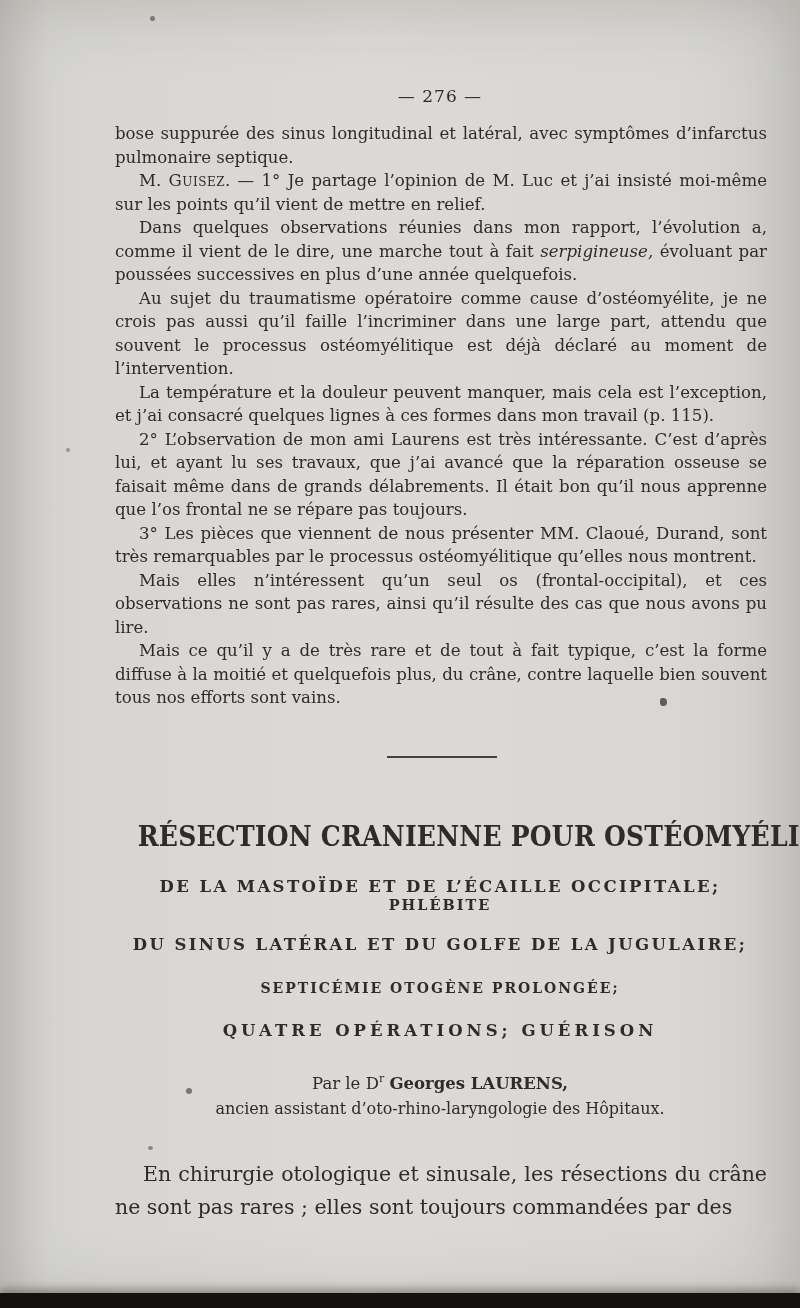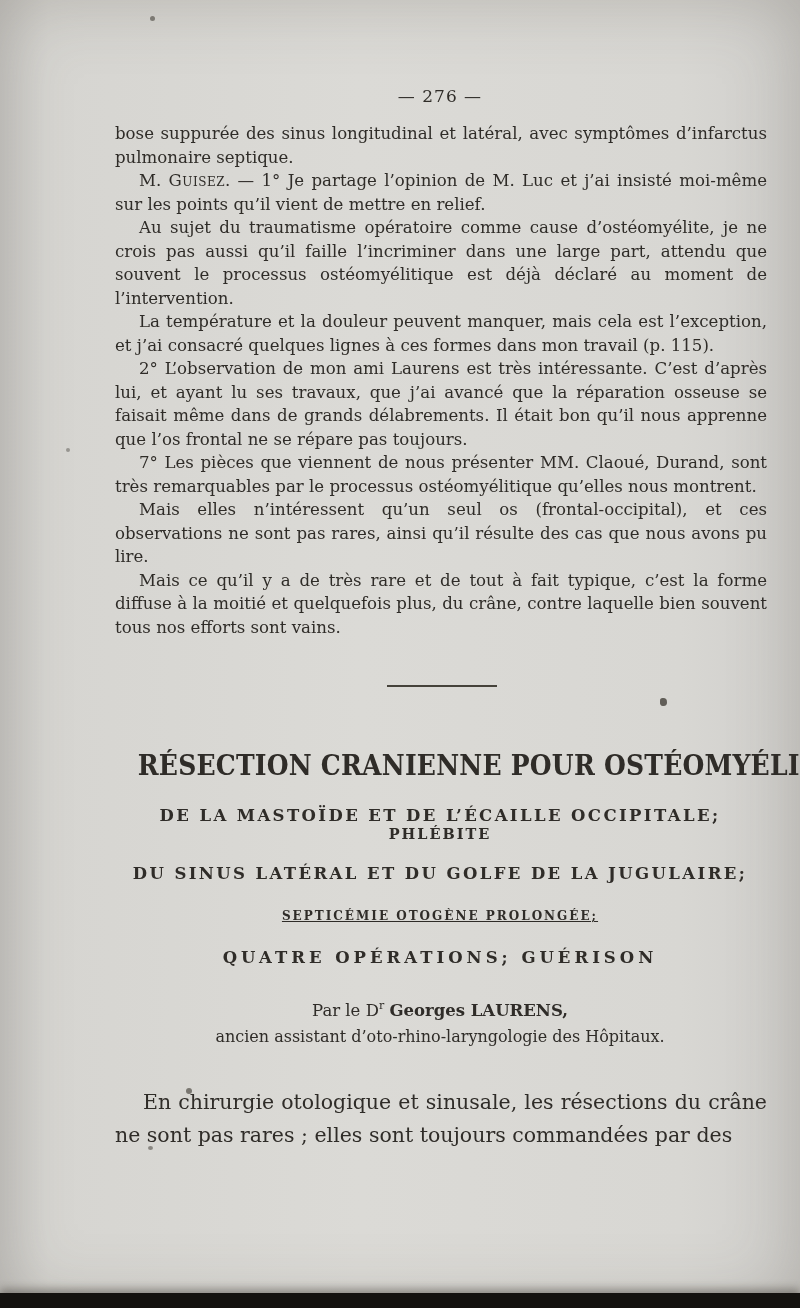--- a/index.html
+++ b/index.html
@@ -53,21 +53,21 @@
     font-weight: 700;
     letter-spacing: 0.2px;
     transform: scaleX(0.93) scaleY(1.06);
     transform-origin: center;
     white-space: nowrap;
   }
   .sub { font-weight: 700; }
   .sub1 { margin-top: 26px; font-size: 16.5px; letter-spacing: 2.4px; }
   .sub2 { font-size: 14.5px; letter-spacing: 2px; }
   .sub3 { margin-top: 22px; font-size: 16.5px; letter-spacing: 2.4px; }
-  .sub4 { margin-top: 26px; font-size: 12px; letter-spacing: 2px; text-decoration: underline; }
+  .sub4 { margin-top: 26px; font-size: 14px; letter-spacing: 2px; }
   .sub5 { margin-top: 25px; font-size: 16.5px; letter-spacing: 4px; }
 
   .byline { margin-top: 32px; font-size: 16.5px; }
   .sup { vertical-align: super; font-size: 11px; }
   .author { font-weight: 700; }
   .affiliation { margin-top: 7px; font-size: 16px; }
 
   .opening {
     width: 652px;
     margin: 40px 21px 0 115px;
@@ -107,25 +107,26 @@
   <div class="speck speck-4"></div>
   <div class="speck speck-5"></div>
 
   <div class="pagenum">— 276 —</div>
 
   <div class="body-text">
     <p class="para cont">bose suppurée des sinus longitudinal et latéral, avec symptômes d’infarctus pulmonaire septique.</p>
 
     <p class="para"><span>M. </span><span class="sc">Guisez</span><span>. — 1° Je partage l’opinion de M. Luc et j’ai insisté moi-même sur les points qu’il vient de mettre en relief.</span></p>
 
+    <p class="para"><span>Dans quelques observations réunies dans mon rapport, l’évolution a, comme il vient de le dire, une marche tout à fait </span><em>serpigineuse,</em><span> évoluant par poussées successives en plus d’une année quelquefois.</span></p>
 
     <p class="para">Au sujet du traumatisme opératoire comme cause d’ostéomyélite, je ne crois pas aussi qu’il faille l’incriminer dans une large part, attendu que souvent le processus ostéomyélitique est déjà déclaré au moment de l’intervention.</p>
     <p class="para">La température et la douleur peuvent manquer, mais cela est l’exception, et j’ai consacré quelques lignes à ces formes dans mon travail (p. 115).</p>
     <p class="para">2° L’observation de mon ami Laurens est très intéressante. C’est d’après lui, et ayant lu ses travaux, que j’ai avancé que la réparation osseuse se faisait même dans de grands délabrements. Il était bon qu’il nous apprenne que l’os frontal ne se répare pas toujours.</p>
-    <p class="para">7° Les pièces que viennent de nous présenter MM. Claoué, Durand, sont très remarquables par le processus ostéomyélitique qu’elles nous montrent.</p>
+    <p class="para">3° Les pièces que viennent de nous présenter MM. Claoué, Durand, sont très remarquables par le processus ostéomyélitique qu’elles nous montrent.</p>
     <p class="para">Mais elles n’intéressent qu’un seul os (frontal-occipital), et ces observations ne sont pas rares, ainsi qu’il résulte des cas que nous avons pu lire.</p>
     <p class="para">Mais ce qu’il y a de très rare et de tout à fait typique, c’est la forme diffuse à la moitié et quelquefois plus, du crâne, contre laquelle bien souvent tous nos efforts sont vains.</p>
   </div>
 
   <div class="divider"></div>
 
   <div class="article-head">
     <h1 class="title">RÉSECTION CRANIENNE POUR OSTÉOMYÉLITE DIFFUSE</h1>
     <div class="sub sub1">DE LA MASTOÏDE ET DE L’ÉCAILLE OCCIPITALE;</div>
     <div class="sub sub2">PHLÉBITE</div>

